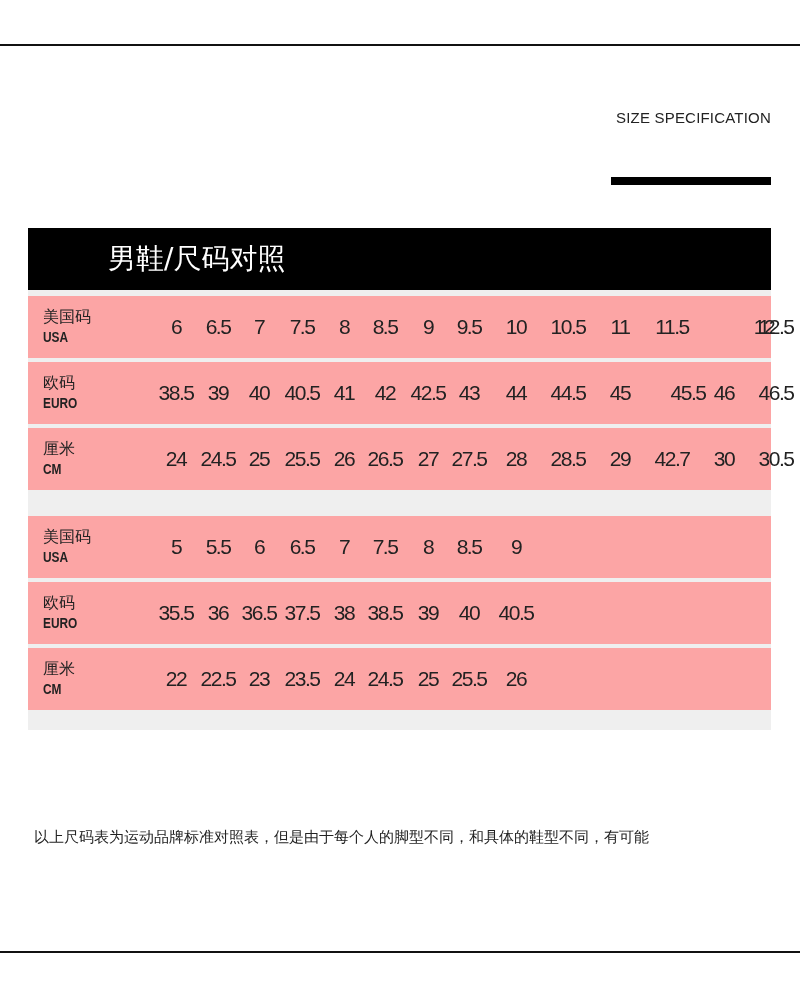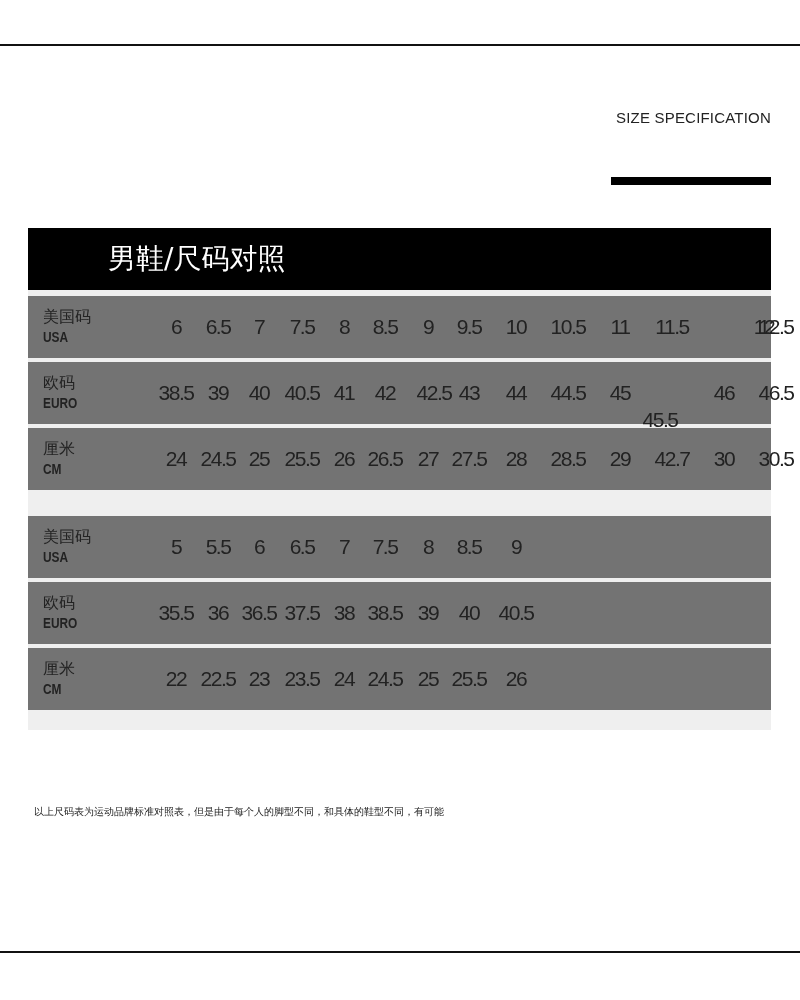--- a/index.html
+++ b/index.html
@@ -8,30 +8,30 @@
   .hr-top { position:absolute; left:0; top:44px; width:800px; height:2px; background:#111; }
   .hr-bottom { position:absolute; left:0; top:951px; width:800px; height:2px; background:#111; }
 
   .title-block { position:absolute; right:29px; top:86px; text-align:right; }
   .main-title { font-size:30px; color:#222; letter-spacing:-0.5px; line-height:36px; }
   .sub-title { font-family:"Liberation Sans", sans-serif; font-size:15px; color:#222; margin-top:23px; letter-spacing:0.2px; }
   .title-bar { position:absolute; right:29px; top:177px; width:160px; height:8px; background:#000; }
 
   .section { position:absolute; left:28px; width:743px; }
   .sec-header { height:62px; background:#000; color:#fff; font-size:28px; line-height:62px; padding-left:80px; box-sizing:border-box; }
-  .row { height:62px; display:flex; align-items:center; border-top:4px solid #efefef; box-sizing:content-box; background:#737373; }
+  .row { height:62px; display:flex; align-items:center; border-top:4px solid #efefef; box-sizing:content-box; background:#fca5a5; }
   .row:first-of-type { border-top:6px solid #efefef; }
   .row-label { width:96px; padding-left:15px; box-sizing:border-box; line-height:20px; }
   .row-label .cn { font-size:16px; color:#222; display:block; }
   .row-label .en { font-family:"Liberation Sans", sans-serif; font-size:14px; font-weight:bold; color:#222; display:block; transform:scaleX(0.85); transform-origin:left; }
   .cells { position:relative; flex:1; height:100%; }
   .cell { position:absolute; top:50%; transform:translate(-50%,-50%); font-family:"Liberation Sans", sans-serif; font-size:21px; letter-spacing:-1.5px; color:#222; white-space:nowrap; }
   .footer-band { height:20px; background:#efefef; }
 
-  .note { position:absolute; left:34px; top:796px; width:740px; font-size:10px; line-height:31px; color:#222; }
+  .note { position:absolute; left:34px; top:822px; width:740px; font-size:15px; line-height:31px; color:#222; }
   .note .red { color:#c81e1e; }
 </style>
 </head>
 <body>
 
 <div class="hr-top"></div>
 
 <div class="title-block">
   <div class="sub-title">SIZE SPECIFICATION</div>
 </div>
@@ -67,26 +67,26 @@
           <span class="cn">欧码</span>
           <span class="en">EURO</span>
         </div>
         <div class="cells">
           <span class="cell" style="left: 52px;">38.5</span>
           <span class="cell" style="left: 94px;">39</span>
           <span class="cell" style="left: 135px;">40</span>
           <span class="cell" style="left: 178px;">40.5</span>
           <span class="cell" style="left: 220px;">41</span>
           <span class="cell" style="left: 261px;">42</span>
-          <span class="cell" style="left: 304px; margin-left: 6px;">42.5</span>
+          <span class="cell" style="left: 304px;">42.5</span>
           <span class="cell" style="left: 345px;">43</span>
           <span class="cell" style="left: 392px;">44</span>
           <span class="cell" style="left: 444px;">44.5</span>
           <span class="cell" style="left: 496px;">45</span>
-          <span class="cell" style="left: 536px; margin-top: 27px;">45.5</span>
+          <span class="cell" style="left: 564px;">45.5</span>
           <span class="cell" style="left: 600px;">46</span>
           <span class="cell" style="left: 652px;">46.5</span>
         </div>
       </div>
       <div class="row">
         <div class="row-label">
           <span class="cn">厘米</span>
           <span class="en">CM</span>
         </div>
         <div class="cells">

